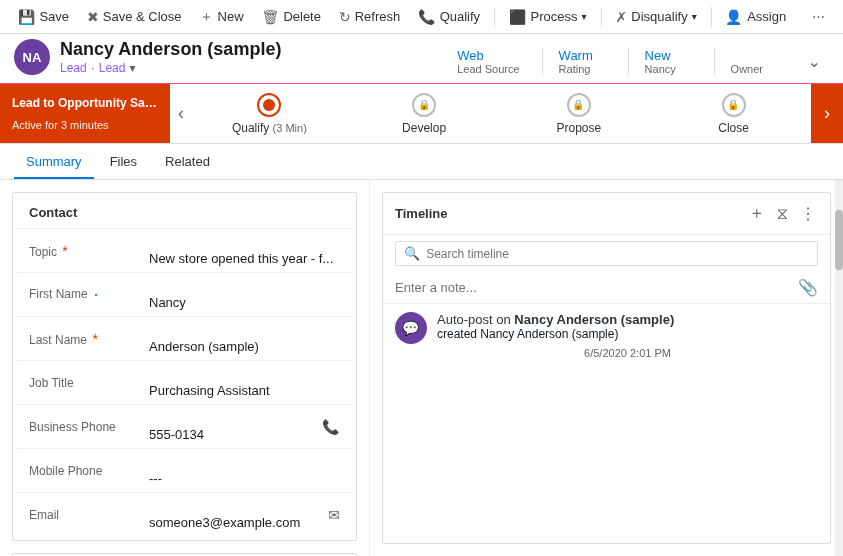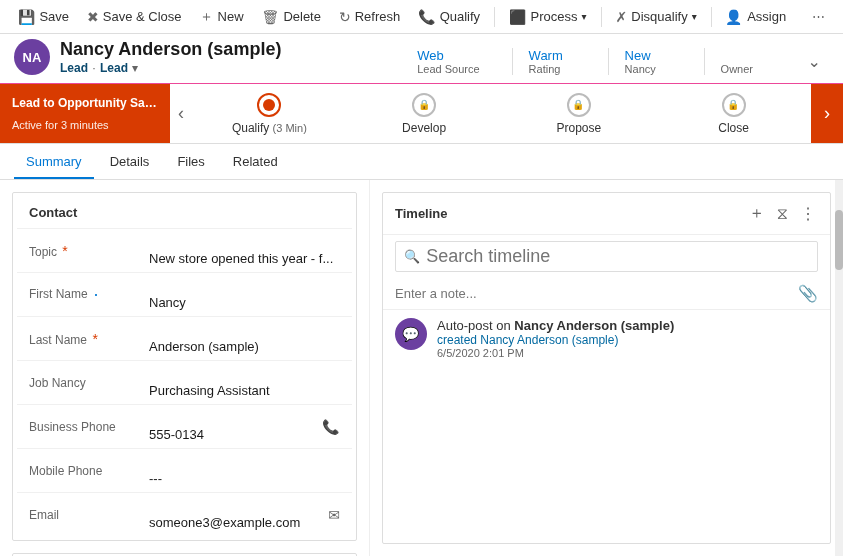--- a/index.html
+++ b/index.html
@@ -24,23 +24,23 @@
       display: flex; align-items: flex-end; padding: 8px 14px; border-bottom: 1px solid #ec4899;
       height: 50px;
     }
     .avatar {
       width: 36px; height: 36px; border-radius: 50%; background: #6b3fa0;
       display: flex; align-items: center; justify-content: center;
       color: #fff; font-weight: 600; font-size: 13px; flex-shrink: 0; margin-right: 10px;
     }
     .header-name { font-size: 18px; font-weight: 600; color: #1a1a1a; }
     .header-sub { font-size: 12px; color: #666; display: flex; align-items: center; gap: 4px; margin-top: 1px; }
-    .header-sub a { color: #0c4a6e; text-decoration: none; font-weight: bold; }
+    .header-sub a { color: #8b5cf6; text-decoration: none; }
     .header-meta {
-      margin-left: auto; display: flex; align-items: center; gap: 16px;
+      margin-left: auto; display: flex; align-items: center; gap: 6px;
     }
     .meta-item {
       display: flex; flex-direction: column; align-items: flex-start;
       padding: 0 16px; border-left: 1px solid #ddd; min-width: 80px;
     }
     .meta-item:first-child { border-left: none; }
     .meta-value { font-size: 13px; font-weight: 500; color: #0078d4; }
     .meta-label { font-size: 11px; color: #666; }
     .header-chevron { padding: 4px 8px; cursor: pointer; color: #666; font-size: 16px; }
 
@@ -138,41 +138,41 @@
       display: flex; align-items: center; padding: 8px 12px; border-bottom: 1px solid #eee; justify-content: flex-end;
     }
     .timeline-title { font-size: 13px; font-weight: 600; flex: 1; }
     .timeline-actions { display: flex; gap: 8px; align-items: center; }
     .timeline-action-btn { background: none; border: none; cursor: pointer; font-size: 16px; color: #666; padding: 2px; }
     .timeline-search {
       display: flex; align-items: center; border: 1px solid #ddd; border-radius: 2px;
       margin: 6px 12px; padding: 4px 8px; gap: 6px;
     }
     .timeline-search input {
-      border: none; outline: none; flex: 1; font-size: 18px; color: #a21caf;
+      border: none; outline: none; flex: 1; font-size: 12px; color: #a21caf;
     }
     .note-input-row {
       display: flex; align-items: center; padding: 6px 12px; border-bottom: 1px solid #eee;
       gap: 6px;
     }
     .note-input {
       flex: 1; border: none; outline: none; font-size: 13px; color: #be185d;
     }
     .note-attach { color: #666; font-size: 16px; cursor: pointer; }
     .timeline-entries { flex: 1; overflow-y: auto; padding: 8px 12px; }
     .timeline-entry { display: flex; gap: 10px; margin-bottom: 8px; }
     .entry-avatar {
       width: 32px; height: 32px; border-radius: 50%; background: #6b3fa0;
       display: flex; align-items: center; justify-content: center;
       color: #fff; font-size: 14px; flex-shrink: 0;
     }
     .entry-content { flex: 1; }
     .entry-title { font-size: 13px; }
-    .entry-sub { font-size: 12px; color: #0369a1; }
-    .entry-date { font-size: 11px; color: #666; text-align: left; margin-top: 0; }
+    .entry-sub { font-size: 12px; color: #0f172a; }
+    .entry-date { font-size: 11px; color: #666; text-align: center; margin-top: 6px; }
 
     
     .right-panel::-webkit-scrollbar { width: 6px; }
     .right-panel::-webkit-scrollbar-thumb { background: #ccc; border-radius: 3px; }
     .left-panel::-webkit-scrollbar { width: 6px; }
     .left-panel::-webkit-scrollbar-thumb { background: #ccc; border-radius: 3px; }
   </style>
 </head>
 <body>
 
@@ -295,23 +295,20 @@
     </div>
   </div>
   <button class="stage-right-btn">›</button>
 </div>
 
 <div class="tabs">
   <div class="tab active">
     <span>Summary</span>
   </div>
   <div class="tab">
-    <span>Details</span>
-  </div>
-  <div class="tab">
     <span>Files</span>
   </div>
   <div class="tab">
     <span>Related</span>
   </div>
 </div>
 
 <div class="main-content">
 
   <div class="left-panel">
@@ -336,21 +333,21 @@
 
       <div class="field-row">
         <div class="field-label">
           <span>Last Name</span>
           <span class="field-required">*</span>
         </div>
         <div class="field-value">Anderson (sample)</div>
       </div>
 
       <div class="field-row">
-        <div class="field-label">Job Nancy</div>
+        <div class="field-label">Job Title</div>
         <div class="field-value">Purchasing Assistant</div>
       </div>
 
       <div class="field-row">
         <div class="field-label">Business Phone</div>
         <div class="field-value">555-0134</div>
         <span class="field-icon">📞</span>
       </div>
 
       <div class="field-row">

